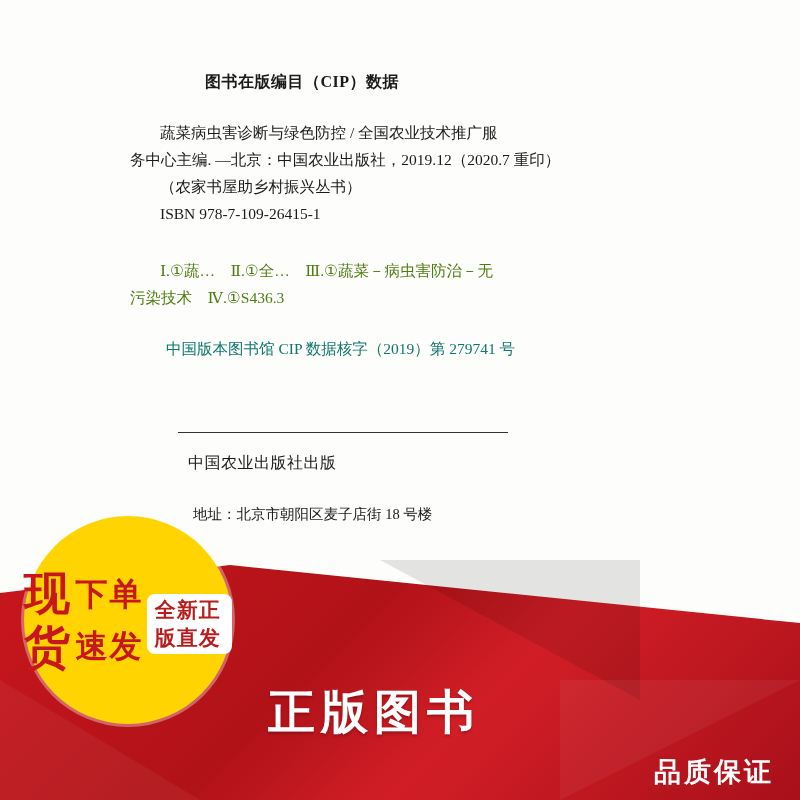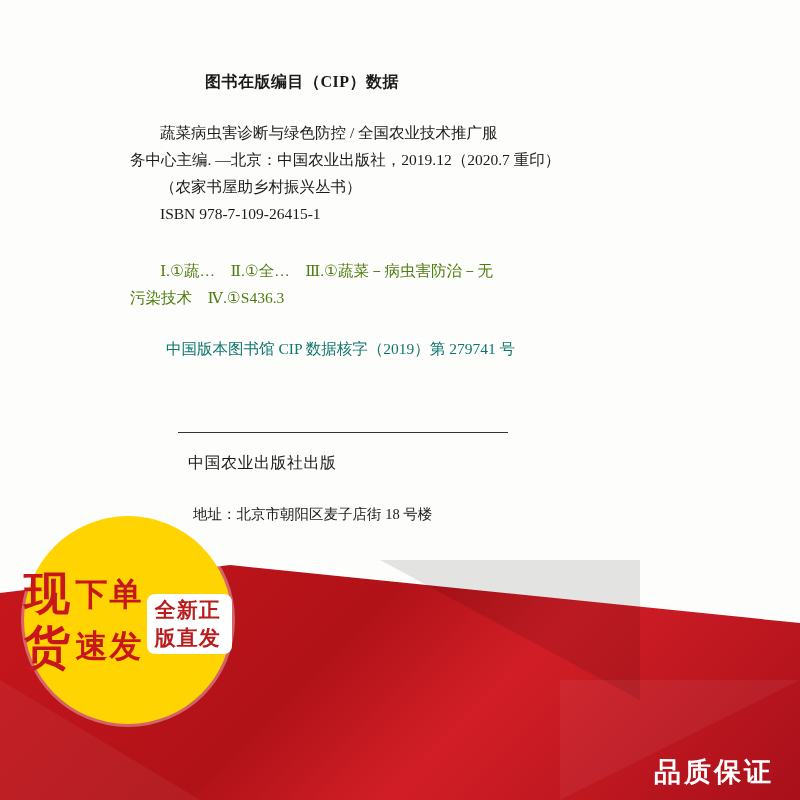--- a/index.html
+++ b/index.html
@@ -238,18 +238,21 @@
   <div class="facet f3"></div>
 
   <div class="badge">
     <div class="badge-txt">
       <div class="badge-line1">现货</div>
       <div class="badge-line2">下单速发</div>
       <div class="badge-line3">全新正版直发</div>
     </div>
   </div>
 
+  <div class="promo-main">
+    <span>正版图书</span>
+  </div>
 
   <div class="promo-sub">
     <span></span>
     <span>品质保证</span>
   </div>
 </div>
 
 </body></html>

